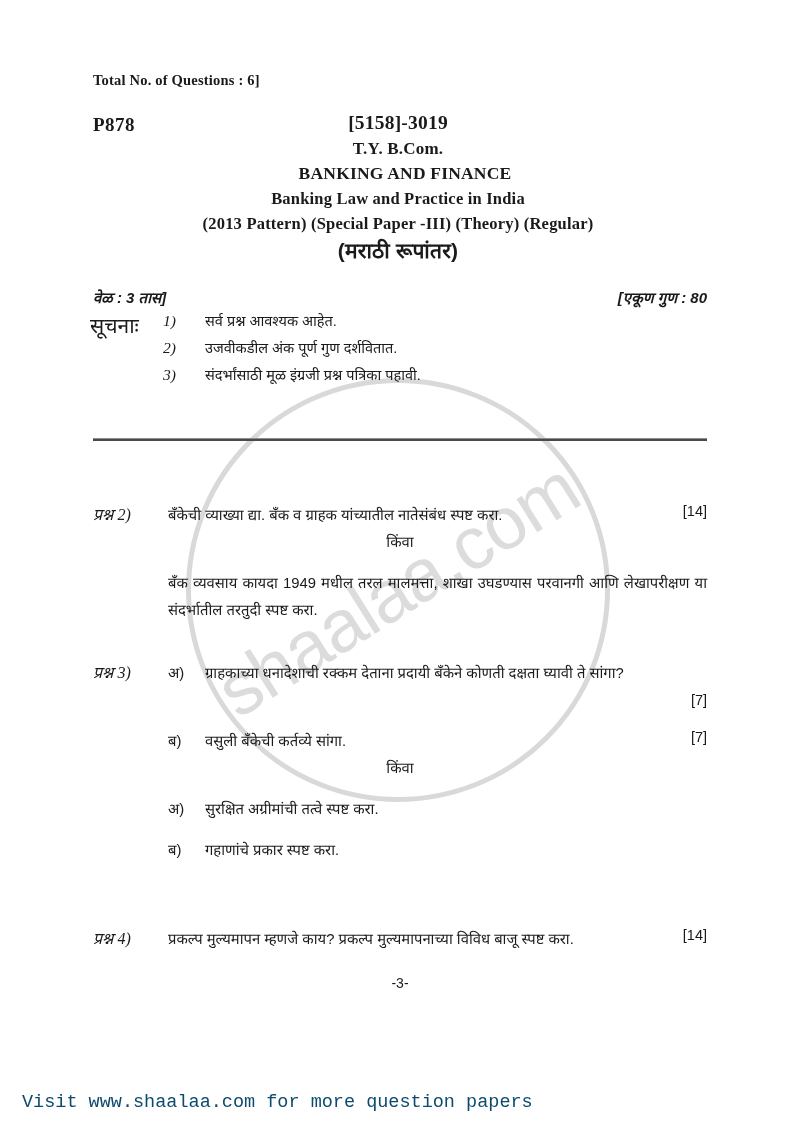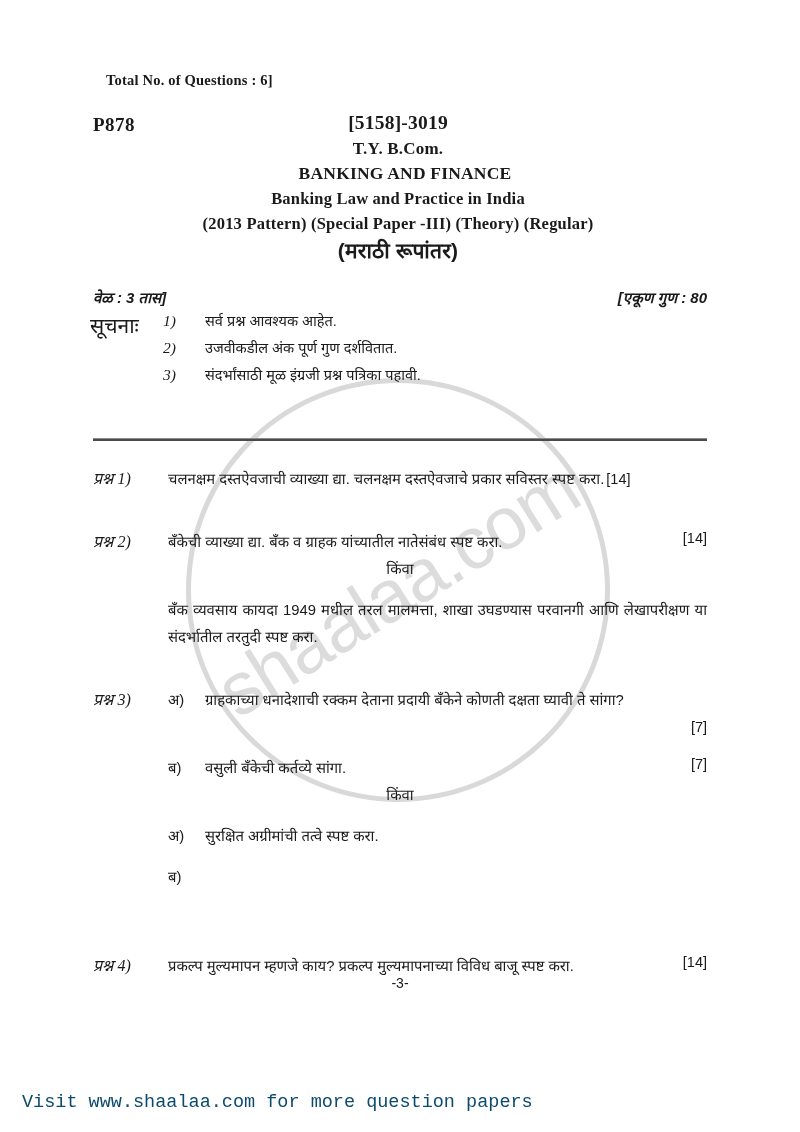--- a/index.html
+++ b/index.html
@@ -52,21 +52,21 @@
     left: 0; top: 0;
     width: 800px;
     height: 1078px;
     z-index: 1;
   }
 
   .abs { position: absolute; }
 
   
   .hdr-total {
-    left: 106px; top: 72px;
+    left: 93px; top: 72px;
     font-size: 14.5px;
     font-weight: bold;
     letter-spacing: .2px;
   }
   .hdr-code {
     left: 93px; top: 114px;
     font-size: 19px;
     font-weight: bold;
     letter-spacing: .5px;
   }
@@ -288,26 +288,20 @@
     <div class="instr-item">
       <span class="instr-num">3)</span>
       <span class="instr-text">संदर्भांसाठी मूळ इंग्रजी प्रश्न पत्रिका पहावी.</span>
     </div>
   </div>
 
   <div class="abs divider"></div>
 
   <div id="questions">
 
-    <div class="qblock">
-      <div class="qrow">
-        <span class="qlabel">प्रश्न 1)</span>
-        <span class="qbody nojust"><span>चलनक्षम दस्तऐवजाची व्याख्या द्या. चलनक्षम दस्तऐवजाचे प्रकार सविस्तर स्पष्ट करा.</span><span class="marks marks-inline">[14]</span></span>
-      </div>
-    </div>
 
     <div class="gap-lg"></div>
 
     <div class="qblock">
       <div class="qrow">
         <span class="qlabel">प्रश्न 2)</span>
         <span class="qbody nojust">बँकेची व्याख्या द्या. बँक व ग्राहक यांच्यातील नातेसंबंध स्पष्ट करा.</span>
         <span class="marks marks-right">[14]</span>
       </div>
       <div class="or-line">किंवा</div>
@@ -335,20 +329,21 @@
       </div>
       <div class="or-line">किंवा</div>
       <div class="gap-sm"></div>
       <div class="sub-row indent-sub">
         <span class="sub-label">अ)</span>
         <span class="sub-body">सुरक्षित अग्रीमांची तत्वे स्पष्ट करा.</span>
       </div>
       <div class="gap-sm"></div>
       <div class="sub-row indent-sub">
         <span class="sub-label">ब)</span>
+        <span class="sub-body">गहाणांचे प्रकार स्पष्ट करा.</span>
       </div>
     </div>
 
     <div class="gap-lg"></div>
     <div class="gap-md"></div>
 
     <div class="qblock">
       <div class="qrow">
         <span class="qlabel">प्रश्न 4)</span>
         <span class="qbody nojust">प्रकल्प मुल्यमापन म्हणजे काय? प्रकल्प मुल्यमापनाच्या विविध बाजू स्पष्ट करा.</span>

